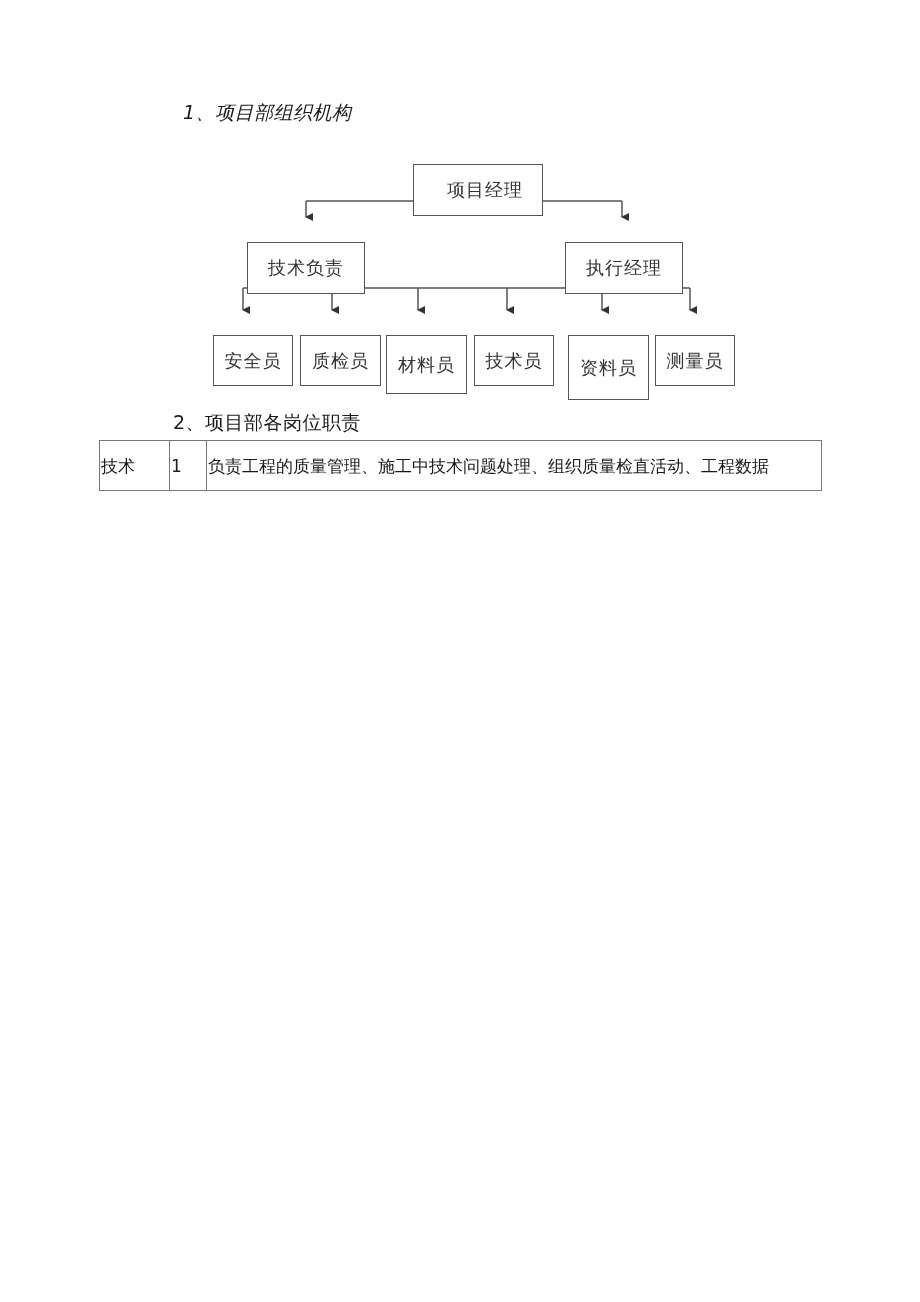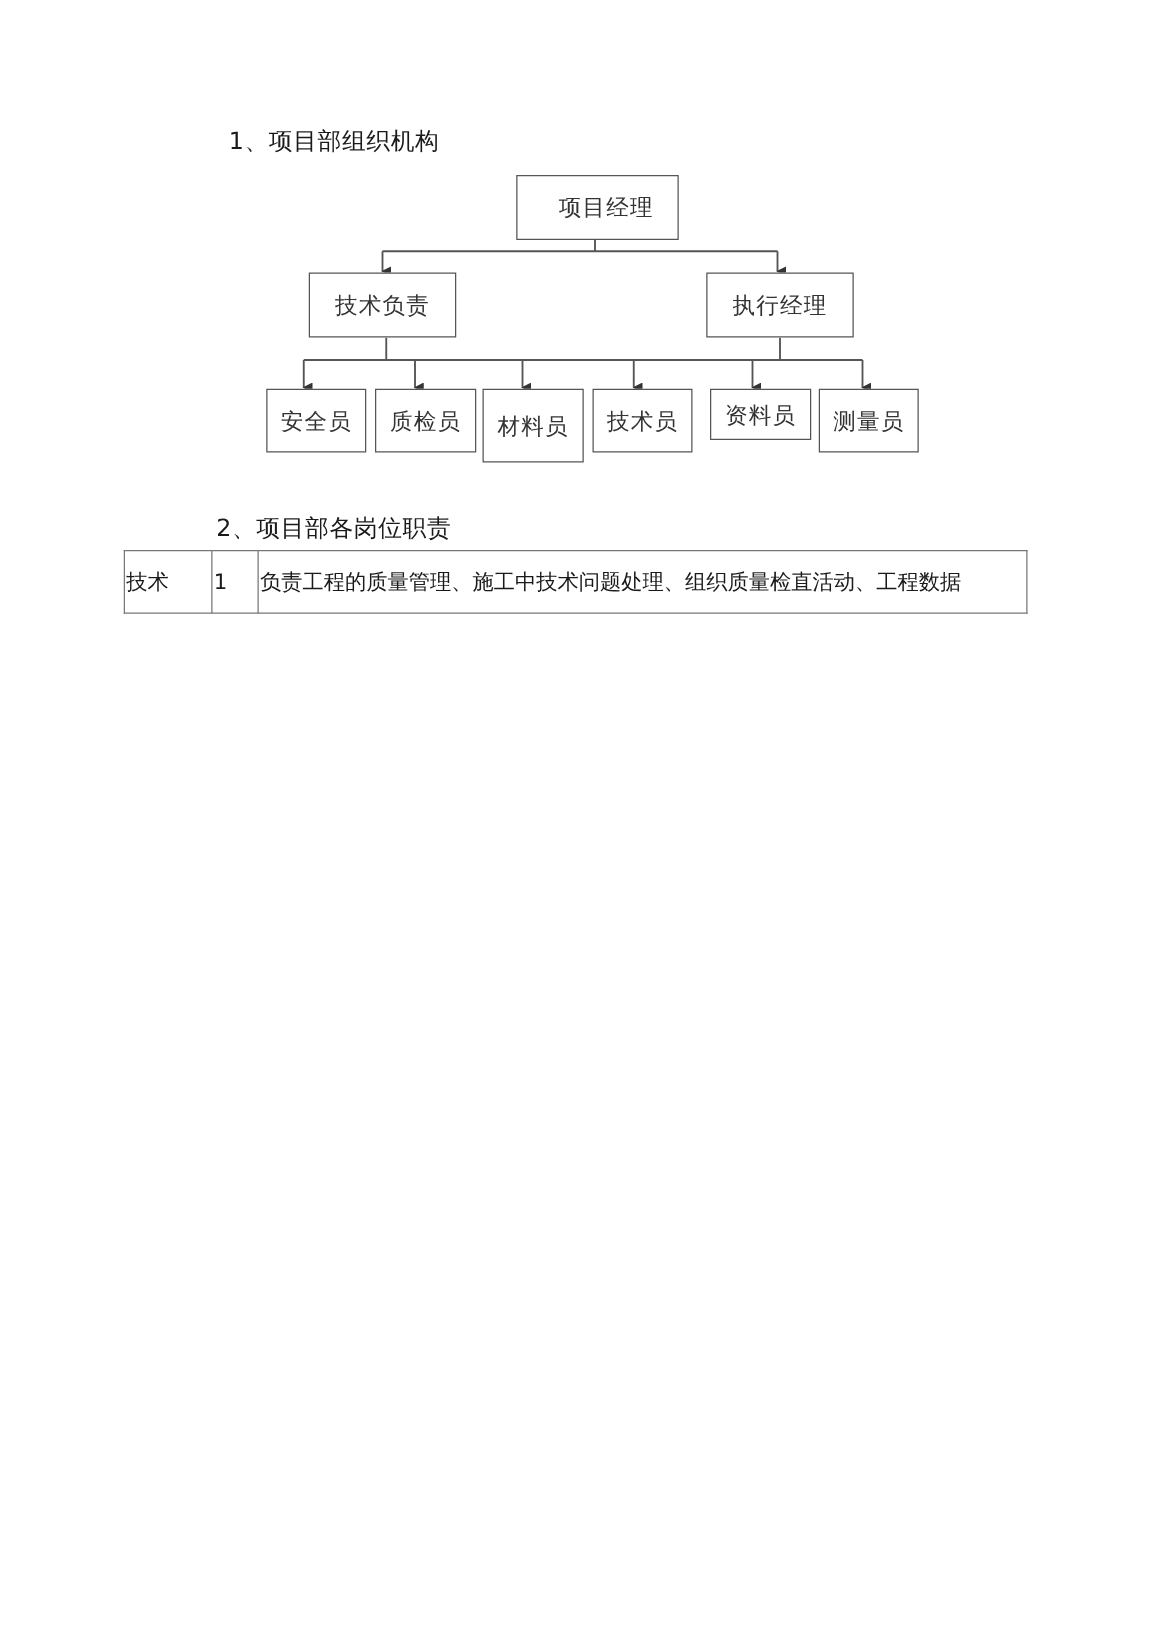--- a/index.html
+++ b/index.html
@@ -33,20 +33,21 @@
       box-sizing: border-box;
       border: 1.5px solid #555;
       background: #fff;
       display: flex;
       align-items: center;
       justify-content: center;
       font-family: "DejaVu Serif", "Liberation Serif", serif;
       font-size: 18px;
       color: #333;
       letter-spacing: 1px;
+      margin-top: 24px;
     }
     .org-box.top { padding-left: 14px; }
     .org-box.mid { }
     .org-svg {
       position: absolute;
       left: 0; top: 0;
     }
     table.duties {
       position: absolute;
       left: 99px;
@@ -71,21 +72,21 @@
       display: block;
       line-height: 54px;
       letter-spacing: 0.3px;
       word-break: break-all;
     }
     .count { padding-top: 0; }
   </style>
 </head>
 <body>
 
-<div class="heading" style="left:183px; top:100px;">1、项目部组织机构</div>
+<div class="heading" style="left:183px; top:100px;font-style:italic;">1、项目部组织机构</div>
 
 <div class="org">
   <svg class="org-svg" width="920" height="400">
     <defs>
       <marker id="arr" markerWidth="8" markerHeight="8" refX="4" refY="7" orient="auto" markerUnits="userSpaceOnUse">
         <path d="M0,0 L8,0 L4,8 z" fill="#333"></path>
       </marker>
     </defs>
     <g stroke="#555" stroke-width="1.5" fill="none">
 
@@ -122,21 +123,21 @@
   </div>
   <div class="org-box" style="left:300px; top:311px; width:81px; height:51px;">
     <span>质检员</span>
   </div>
   <div class="org-box" style="left:386px; top:311px; width:81px; height:59px;">
     <span>材料员</span>
   </div>
   <div class="org-box" style="left:474px; top:311px; width:80px; height:51px;">
     <span>技术员</span>
   </div>
-  <div class="org-box" style="left:568px; top:311px; width:81px; height:41px;justify-content:center;">
+  <div class="org-box" style="left:568px; top:311px; width:81px; height:65px;justify-content:center;">
     <span>资料员</span>
   </div>
   <div class="org-box" style="left:655px; top:311px; width:80px; height:51px;">
     <span>测量员</span>
   </div>
 </div>
 
 <div class="heading" style="left:173px; top:410px;">2、项目部各岗位职责</div>
 
 <table class="duties">

